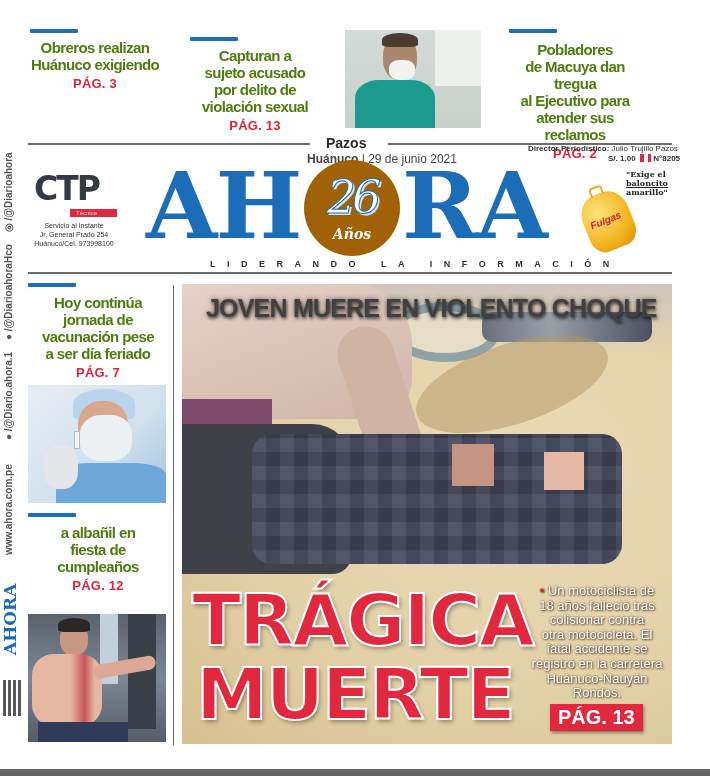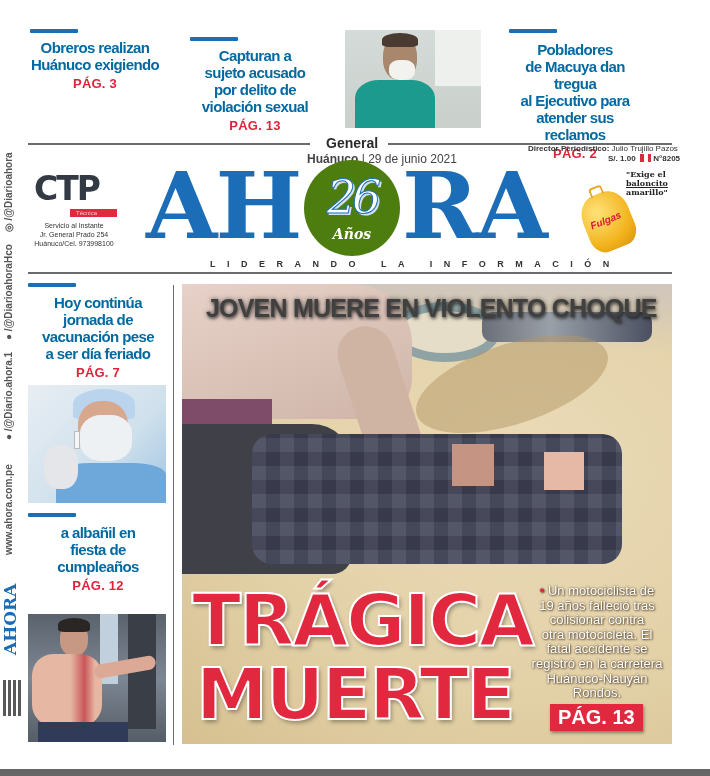--- a/index.html
+++ b/index.html
@@ -4,32 +4,32 @@
 <style>
   * { box-sizing: border-box; margin: 0; padding: 0; }
   html, body { width: 710px; height: 776px; overflow: hidden; background: #ffffff; }
   body { position: relative; font-family: "Liberation Sans", sans-serif; color: #222; }
 
   .abs { position: absolute; }
 
   
   .teaser { position: absolute; text-align: center; }
   .teaser .bar { position: absolute; height: 4px; width: 48px; background: #1a6fb5; border-radius: 1px; }
-  .teaser .hl { font-family: "Liberation Sans", sans-serif; font-weight: bold; font-size: 15px; line-height: 17px; color: #0369a1; letter-spacing: -0.6px; }
+  .teaser .hl { font-family: "Liberation Sans", sans-serif; font-weight: bold; font-size: 15px; line-height: 17px; color: #4d7c0f; letter-spacing: -0.6px; }
   .teaser .pg { font-weight: bold; font-size: 13px; color: #e0233a; margin-top: 3px; letter-spacing: 0.2px; }
 
   .photo { position: absolute; overflow: hidden; }
 
   
   .rule { position: absolute; height: 2px; background: #6b6b6b; }
   .vrule { position: absolute; width: 2px; background: #6b6b6b; }
 
   
   .logo-letters { position: absolute; font-family: "DejaVu Serif", serif; font-weight: bold; color: #1b6db8; font-size: 92px; line-height: 92px; letter-spacing: -2px; }
-  .circle26 { position: absolute; width: 96px; height: 96px; border-radius: 50%; background: #4d7c0f; }
+  .circle26 { position: absolute; width: 96px; height: 96px; border-radius: 50%; background: #a16207; }
   .tagline { position: absolute; font-size: 9px; letter-spacing: 11.5px; font-weight: bold; color: #333; white-space: nowrap; }
 
   
   .rail-text { position: absolute; transform-origin: left top; transform: rotate(-90deg); white-space: nowrap; font-size: 10px; font-weight: bold; color: #555; }
 
   
   .main { position: absolute; left: 182px; top: 284px; width: 490px; height: 460px; overflow: hidden; background: #e9dcbf; }
   .kicker { position: absolute; left: 24px; top: 10px; font-weight: bold; font-size: 25px; color: #404040; letter-spacing: -0.8px; text-shadow: 0 0 5px rgba(0,0,0,0.55), 1px 2px 3px rgba(0,0,0,0.45); }
   .big { position: absolute; font-family: "DejaVu Sans", sans-serif; font-weight: bold; color: #e2283f; font-size: 72px; line-height: 72px; letter-spacing: -2px; -webkit-text-stroke: 2px #fff; text-shadow: 0 0 1px #fff, 2px 3px 4px rgba(0,0,0,0.35); }
   .dek { position: absolute; left: 344px; top: 300px; width: 142px; text-align: center; font-size: 13px; line-height: 14.6px; color: #fff; text-shadow: 0 0 2px rgba(60,40,20,0.9), 1px 1px 2px rgba(60,40,20,0.7); }
@@ -76,21 +76,21 @@
     <div class="hl">de Macuya dan tregua</div>
     <div class="hl">al Ejecutivo para</div>
     <div class="hl">atender sus reclamos</div>
     <div class="pg">PÁG. 2</div>
   </div>
 </div>
 
 <div class="rule" style="left:28px; top:143px; width:282px;"></div>
 <div class="rule" style="left:388px; top:143px; width:284px;"></div>
 
-<div class="abs" style="left:326px; top:135px; font-weight:bold; font-size:14px; color:#2a2a2a;">General</div>
+<div class="abs" style="left:326px; top:135px; font-weight:bold; font-size:14px; color:#2a2a2a;">Pazos</div>
 <div class="abs" style="left:307px; top:152px; font-size:12px; color:#444; white-space:nowrap;">
   <b>Huánuco</b>
   <span>|</span>
   <span>29 de junio 2021</span>
 </div>
 
 <div class="abs" style="left:528px; top:144px; font-size:8px; color:#333; white-space:nowrap;">
   <b>Director Periodístico:</b>
   <span>Julio Trujillo Pazos</span>
 </div>
@@ -208,21 +208,21 @@
   <div style="position:absolute; left:270px; top:160px; width:42px; height:42px; background:#c59482;"></div>
   <div style="position:absolute; left:362px; top:168px; width:40px; height:38px; background:#e6b8a6;"></div>
 
   <div class="kicker">JOVEN MUERE EN VIOLENTO CHOQUE</div>
 
   <div class="big" style="left:10px; top:300px;">TRÁGICA</div>
   <div class="big" style="left:14px; top:374px;">MUERTE</div>
 
   <div class="dek">
     <div><span class="dot">•</span> <span>Un motociclista de</span></div>
-    <div>19 años falleció tras</div>
+    <div>18 años falleció tras</div>
     <div>colisionar contra</div>
     <div>otra motocicleta. El</div>
     <div>fatal accidente se</div>
     <div>registró en la carretera</div>
     <div>Huánuco-Nauyán</div>
     <div>Rondos.</div>
   </div>
 
   <div class="pgbox">PÁG. 13</div>
 </div>

